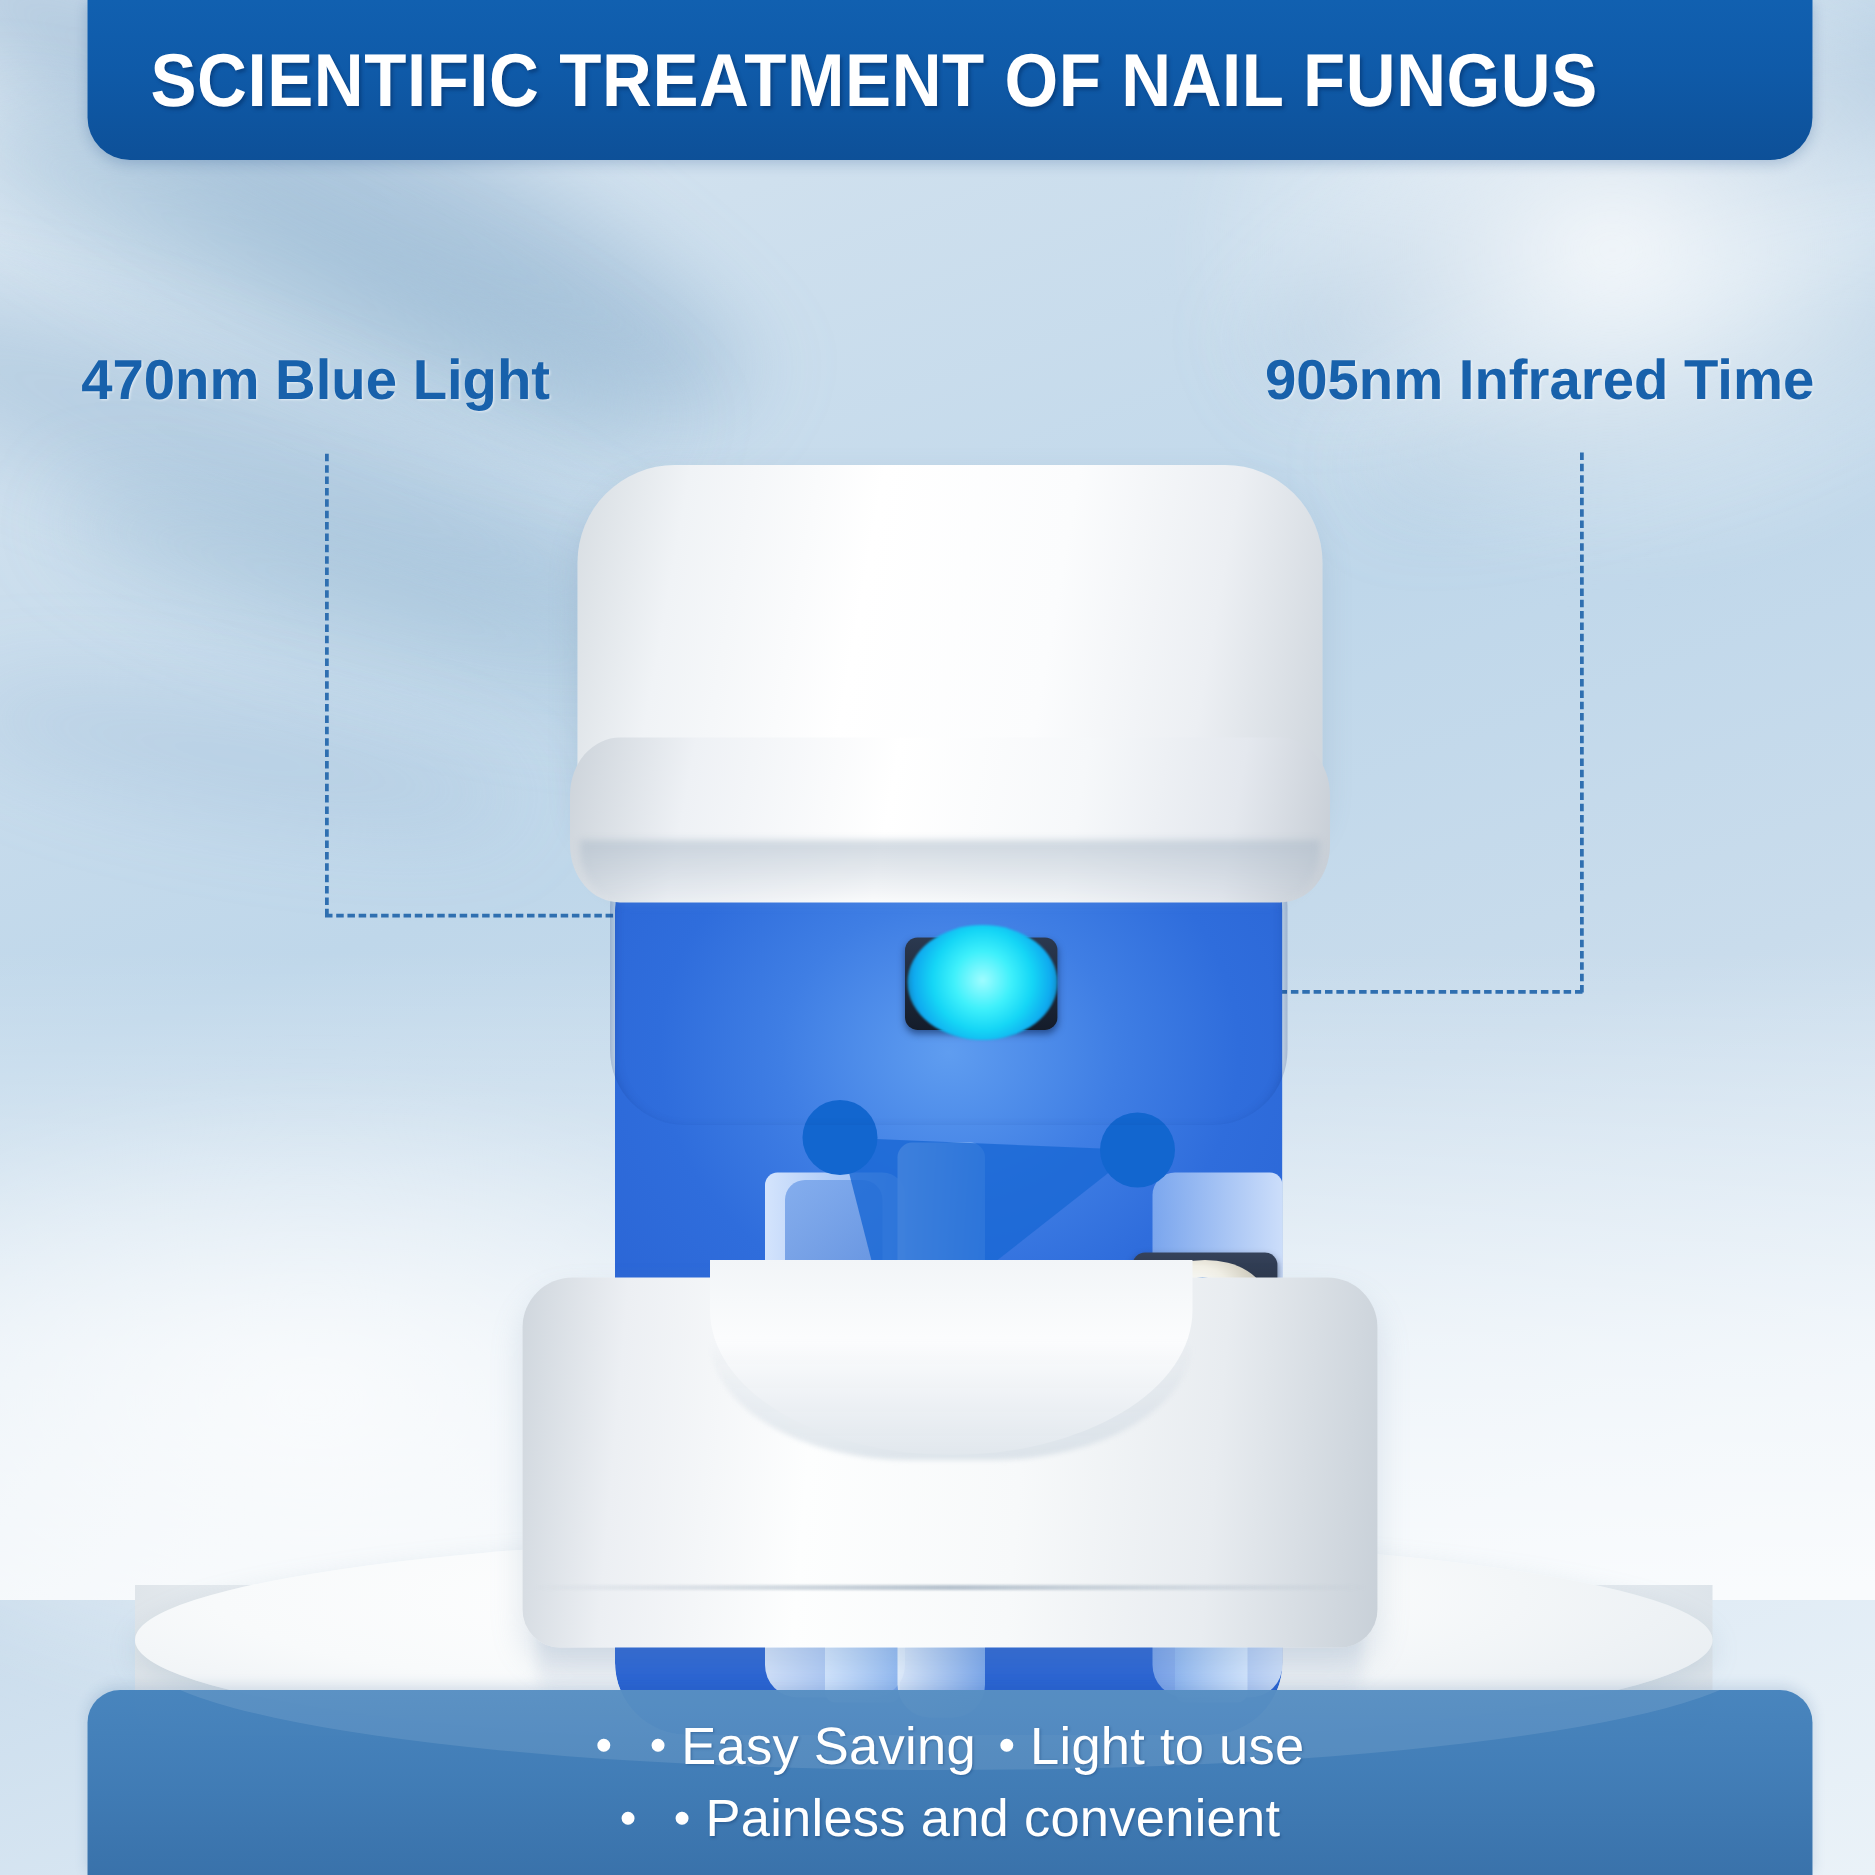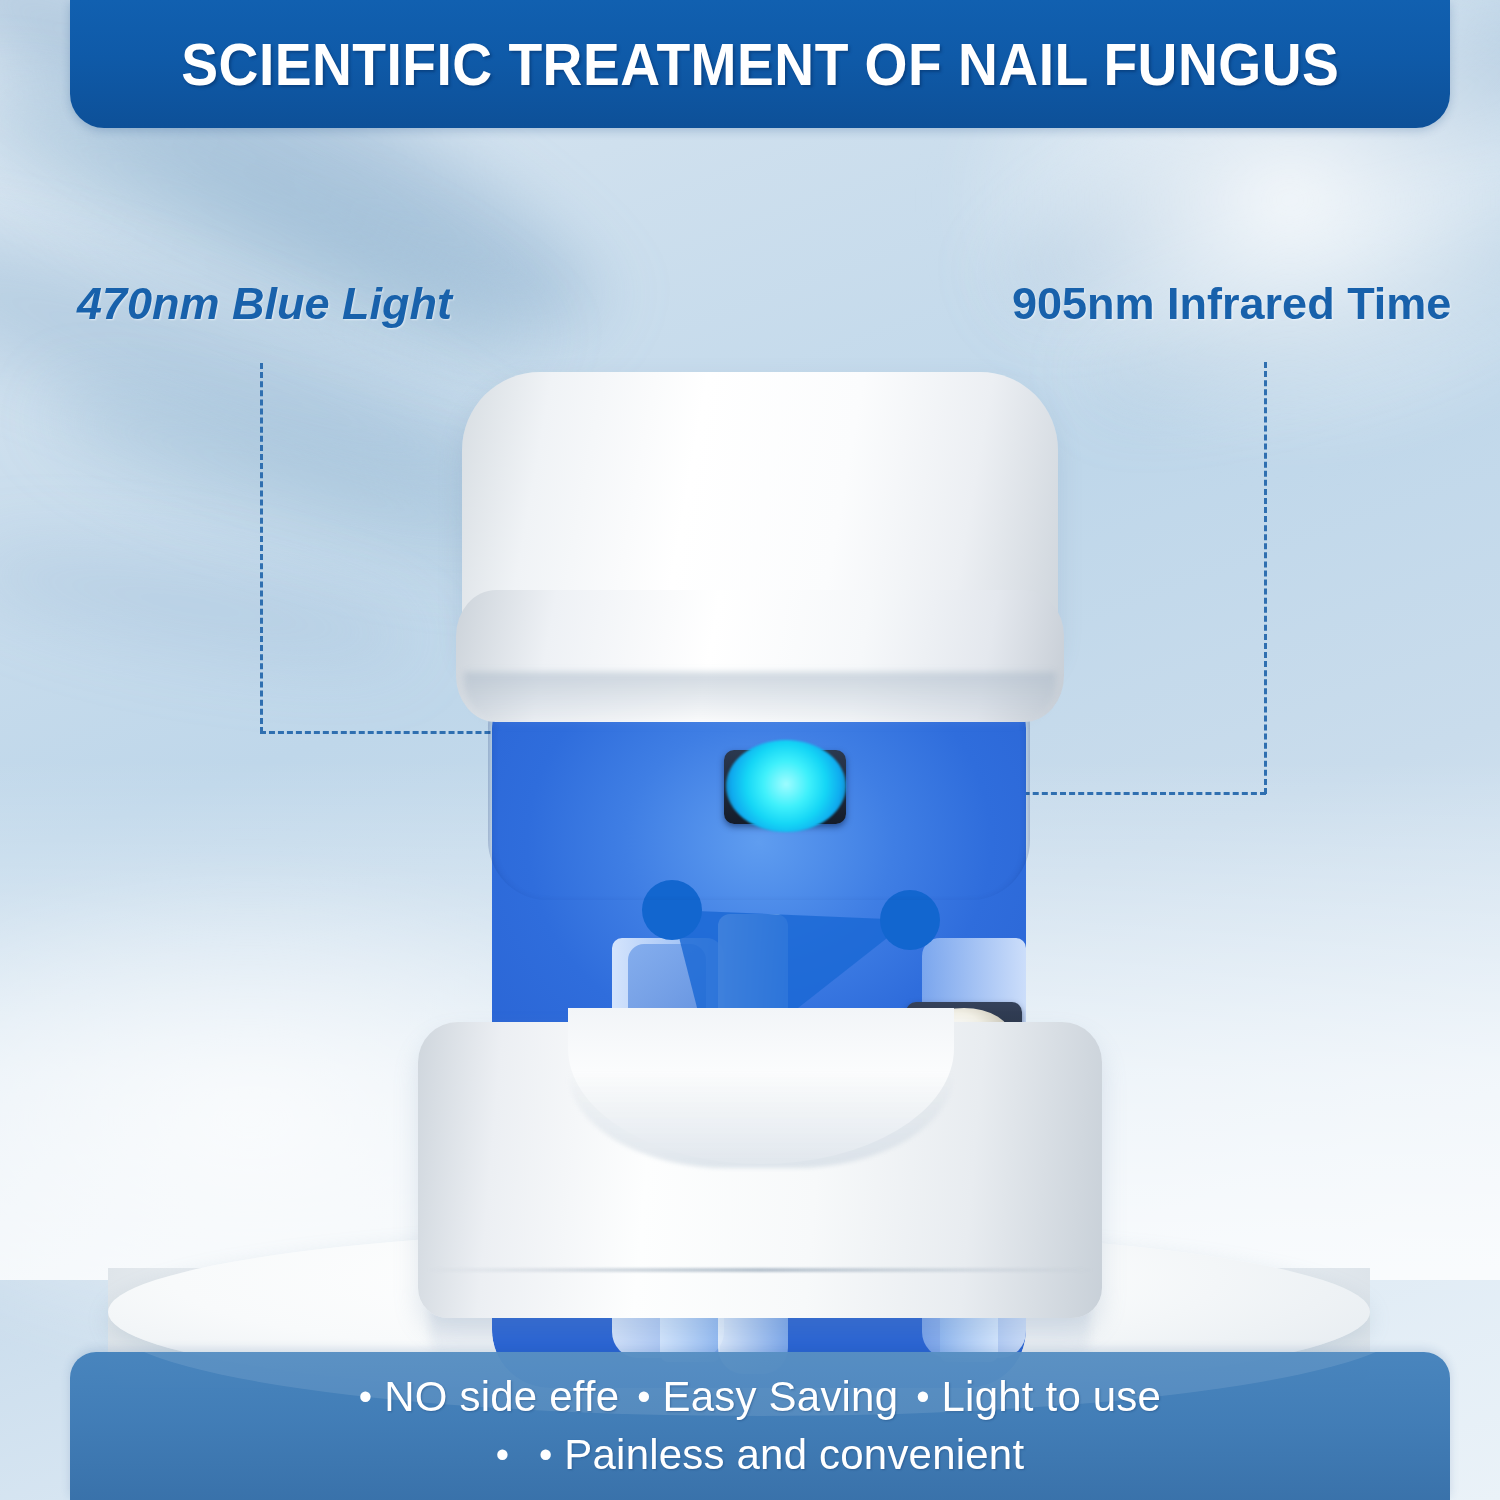--- a/index.html
+++ b/index.html
@@ -27,36 +27,36 @@
   .glow-bl{position:absolute;left:-200px;bottom:120px;width:900px;height:520px;border-radius:50%;
            background:radial-gradient(closest-side,rgba(255,255,255,.70),rgba(255,255,255,0));filter:blur(24px);}
   .haze{position:absolute;left:0;right:0;top:760px;height:520px;
         background:linear-gradient(180deg,rgba(255,255,255,0),rgba(255,255,255,.62) 60%,rgba(255,255,255,.80));}
 
   
   #top-banner{
     position:absolute;left:70px;top:0;width:1380px;height:128px;
     background:linear-gradient(180deg,#1160b0 0%,#0f5aa8 45%,#0d5098 100%);
     border-radius:0 0 34px 34px;
-    display:flex;align-items:center;justify-content:center;
+    display:flex;align-items:center;
     box-shadow:0 3px 10px rgba(20,70,130,.22);
   }
   #top-banner .title{
     color:#ffffff;font-weight:bold;font-size:60px;letter-spacing:.5px;
     transform:scaleX(.92);white-space:nowrap;
     text-shadow:2px 2px 3px rgba(0,40,90,.45);
     font-family:"Liberation Sans","DejaVu Sans",sans-serif;
   }
 
   
   .callout{
     position:absolute;color:#1861ab;font-weight:bold;font-size:45px;white-space:nowrap;
     text-shadow:1px 1px 2px rgba(255,255,255,.55);
   }
-  #label-blue{left:77px;top:278px;font-style:italic;}
+  #label-blue{left:65px;top:278px;}
   #label-ir{left:1012px;top:278px;}
 
   
   .dash-v{position:absolute;width:0;border-left:3px dashed #2f6fb0;}
   .dash-h{position:absolute;height:0;border-top:3px dashed #2f6fb0;}
   #lead-blue-v{left:260px;top:363px;height:370px;}
   #lead-blue-h{left:260px;top:731px;width:428px;}
   #lead-ir-v{left:1264px;top:362px;height:432px;}
   #lead-ir-h{left:860px;top:792px;width:406px;}
 
@@ -273,21 +273,20 @@
     <div id="base-notch"></div>
     <div id="base-notch-shade"></div>
     <div id="base-seam"></div>
   </div>
 
   <div id="bottom-banner">
     <div id="bb-podium-ghost"></div>
     <div id="bb-lines">
       <div class="bb-row">
         <span class="bb-bullet">•</span>
-        <span class="bb-item">NO side effe</span>
         <span class="bb-bullet">•</span>
         <span class="bb-item">Easy Saving</span>
         <span class="bb-bullet">•</span>
         <span class="bb-item">Light to use</span>
       </div>
       <div class="bb-row">
         <span class="bb-bullet">•</span>
         <span class="bb-bullet">•</span>
         <span class="bb-item">Painless and convenient</span>
       </div>

